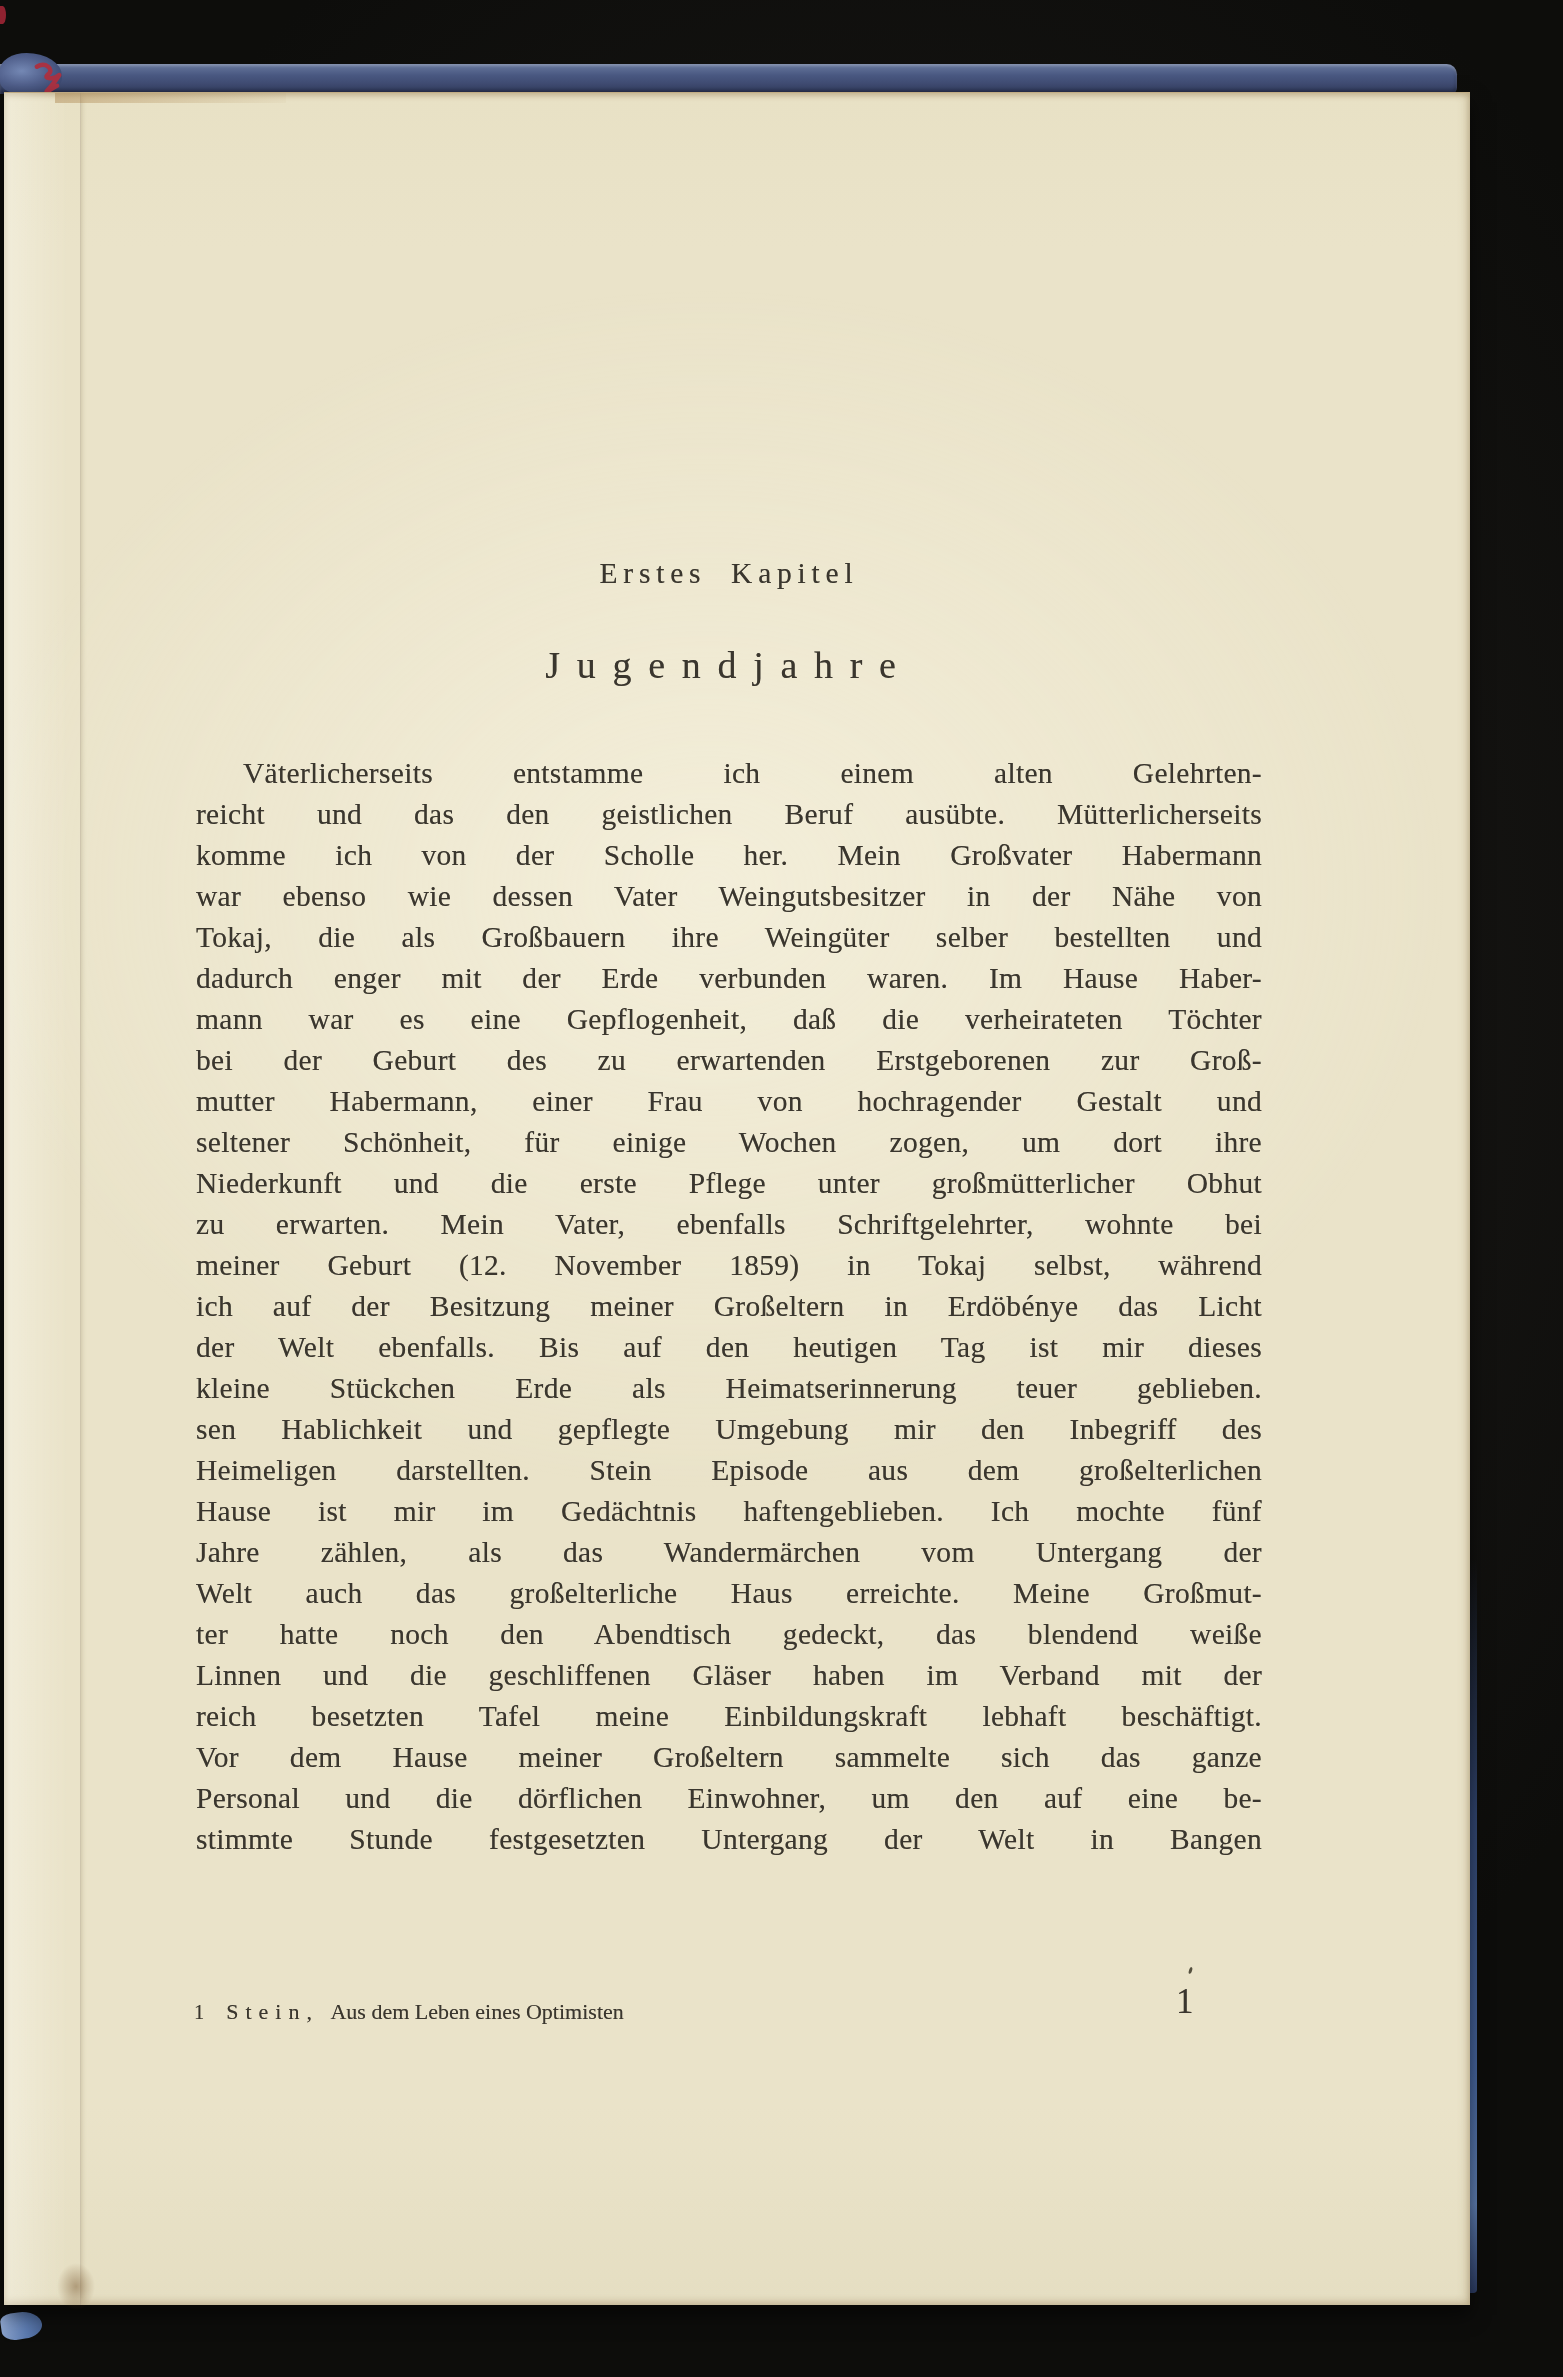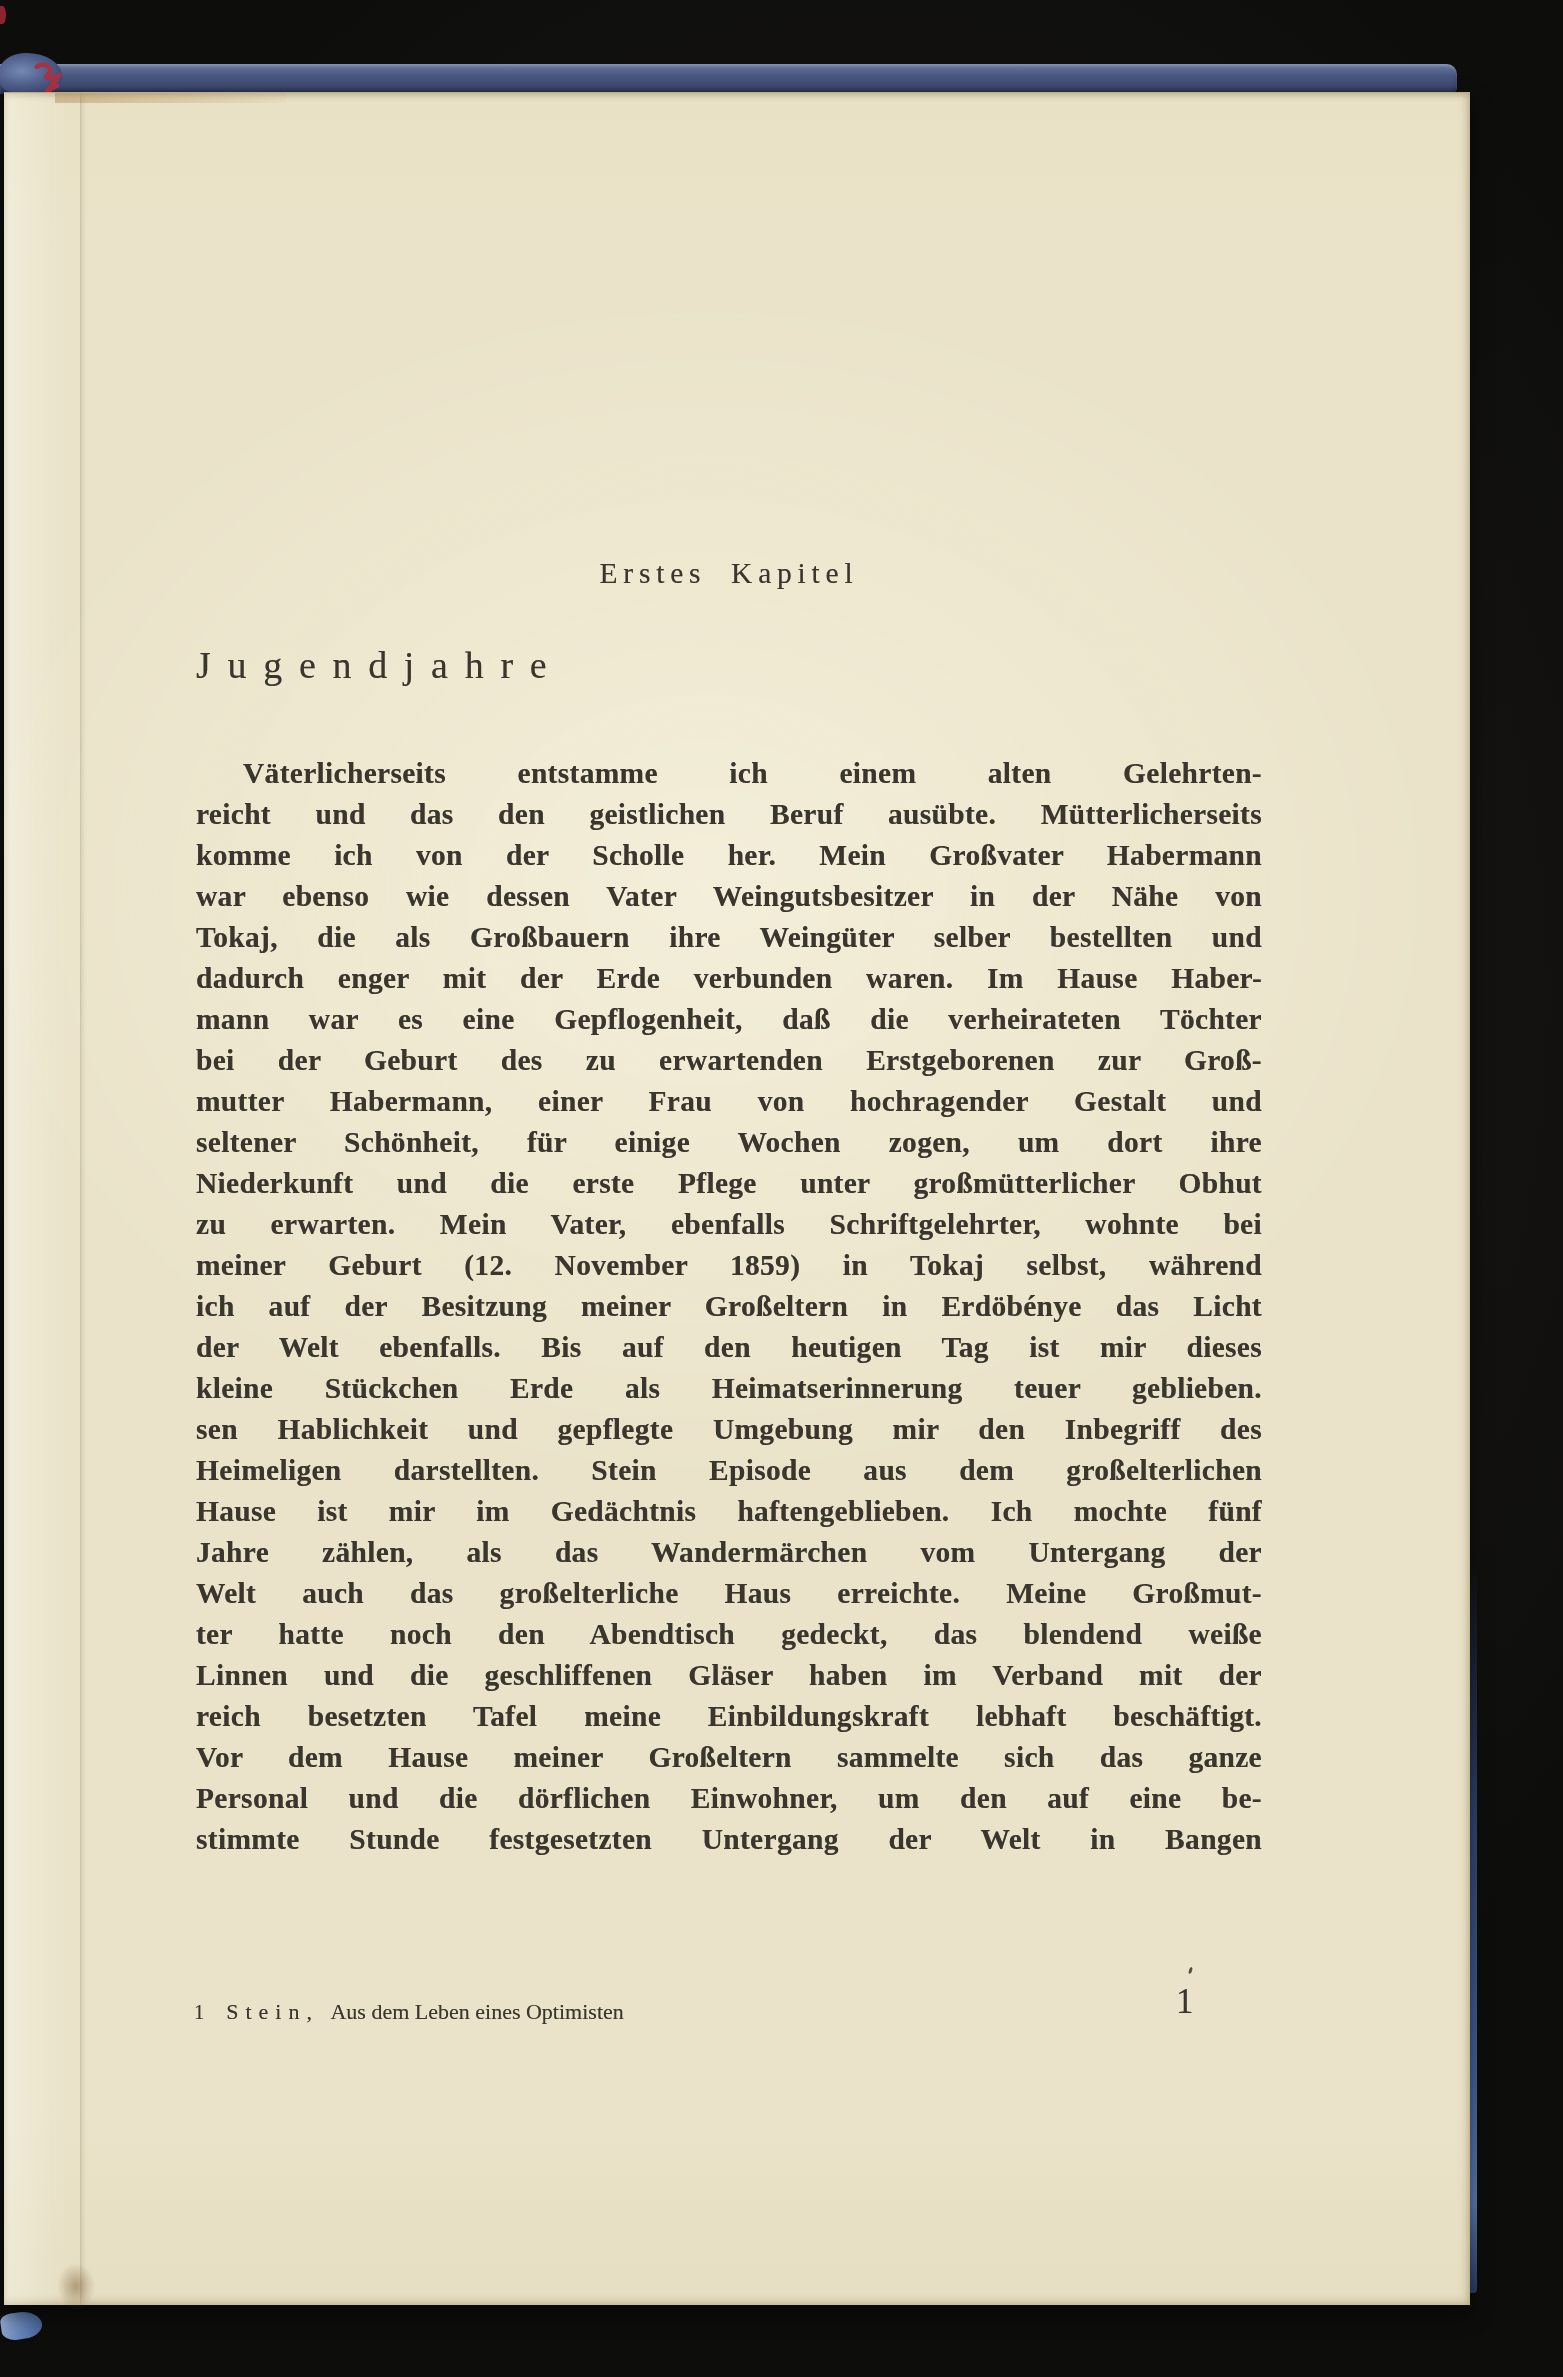--- a/index.html
+++ b/index.html
@@ -76,29 +76,28 @@
   }
 
   .kapitel{
     position:absolute;left:192px;top:466px;width:1066px;
     text-align:center;font-size:29.5px;line-height:1;
     letter-spacing:5.8px;word-spacing:11.5px;
     text-shadow:0 0 0.6px rgba(58,54,46,0.55);
   }
   .title{
     position:absolute;left:192px;top:553px;width:1066px;
-    font-size:38px;line-height:1;
+    text-align:center;font-size:38px;line-height:1;
     letter-spacing:16.7px;
     text-shadow:0 0 0.6px rgba(58,54,46,0.55);
   }
   .bodytext{
     position:absolute;left:192px;top:660px;width:1066px;
     font-size:29.5px;line-height:41px;letter-spacing:0.3px;
     text-shadow:0 0 0.6px rgba(58,54,46,0.5);
-    font-weight:bold;
   }
   .line{
     height:41px;
     text-align:justify;
     text-align-last:justify;
     text-justify:inter-word;
   }
   .line.indent{padding-left:47px;}
 
   .footer{

